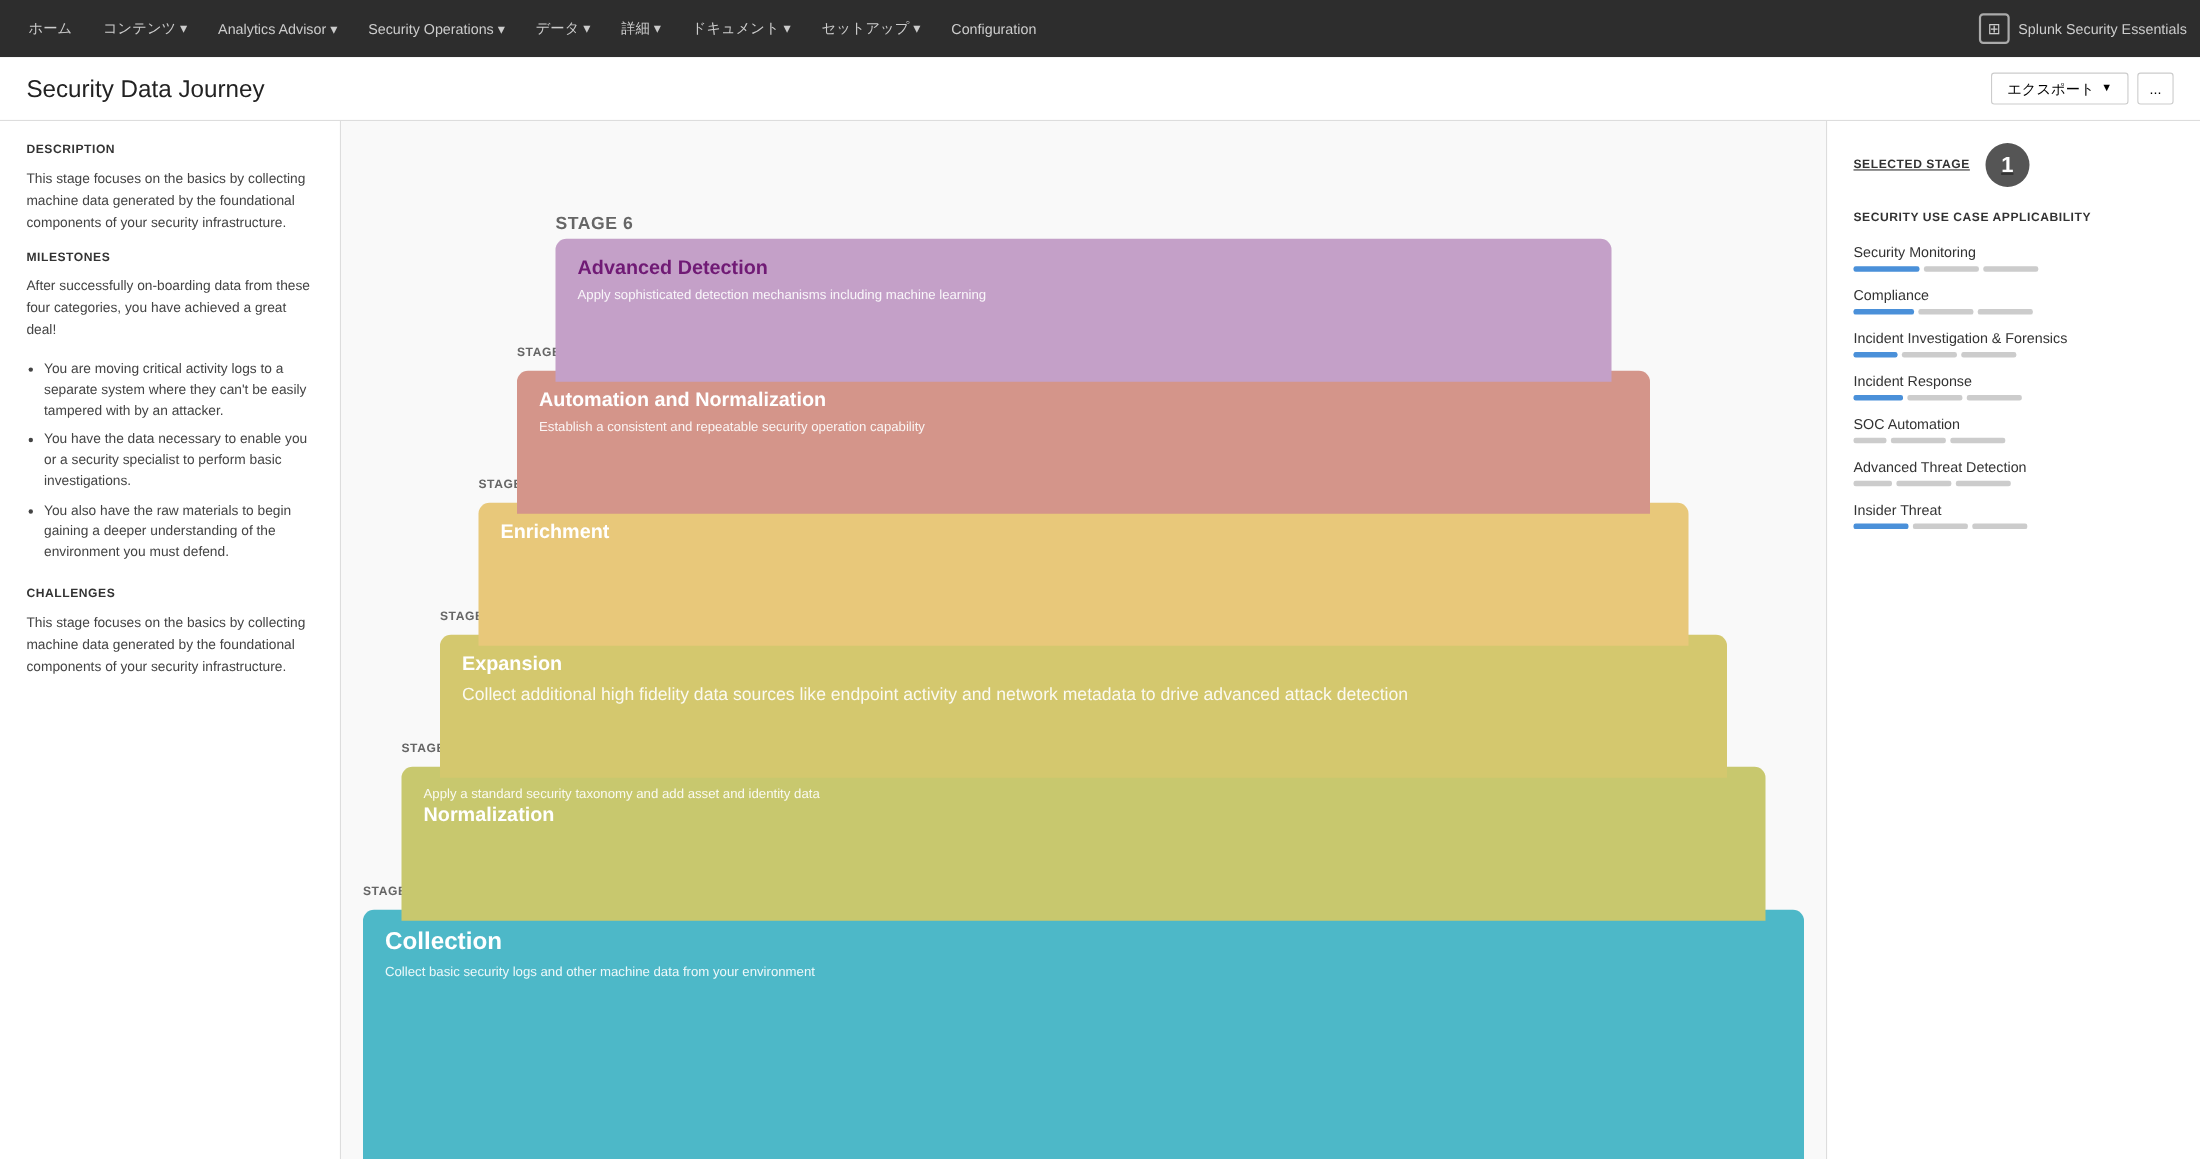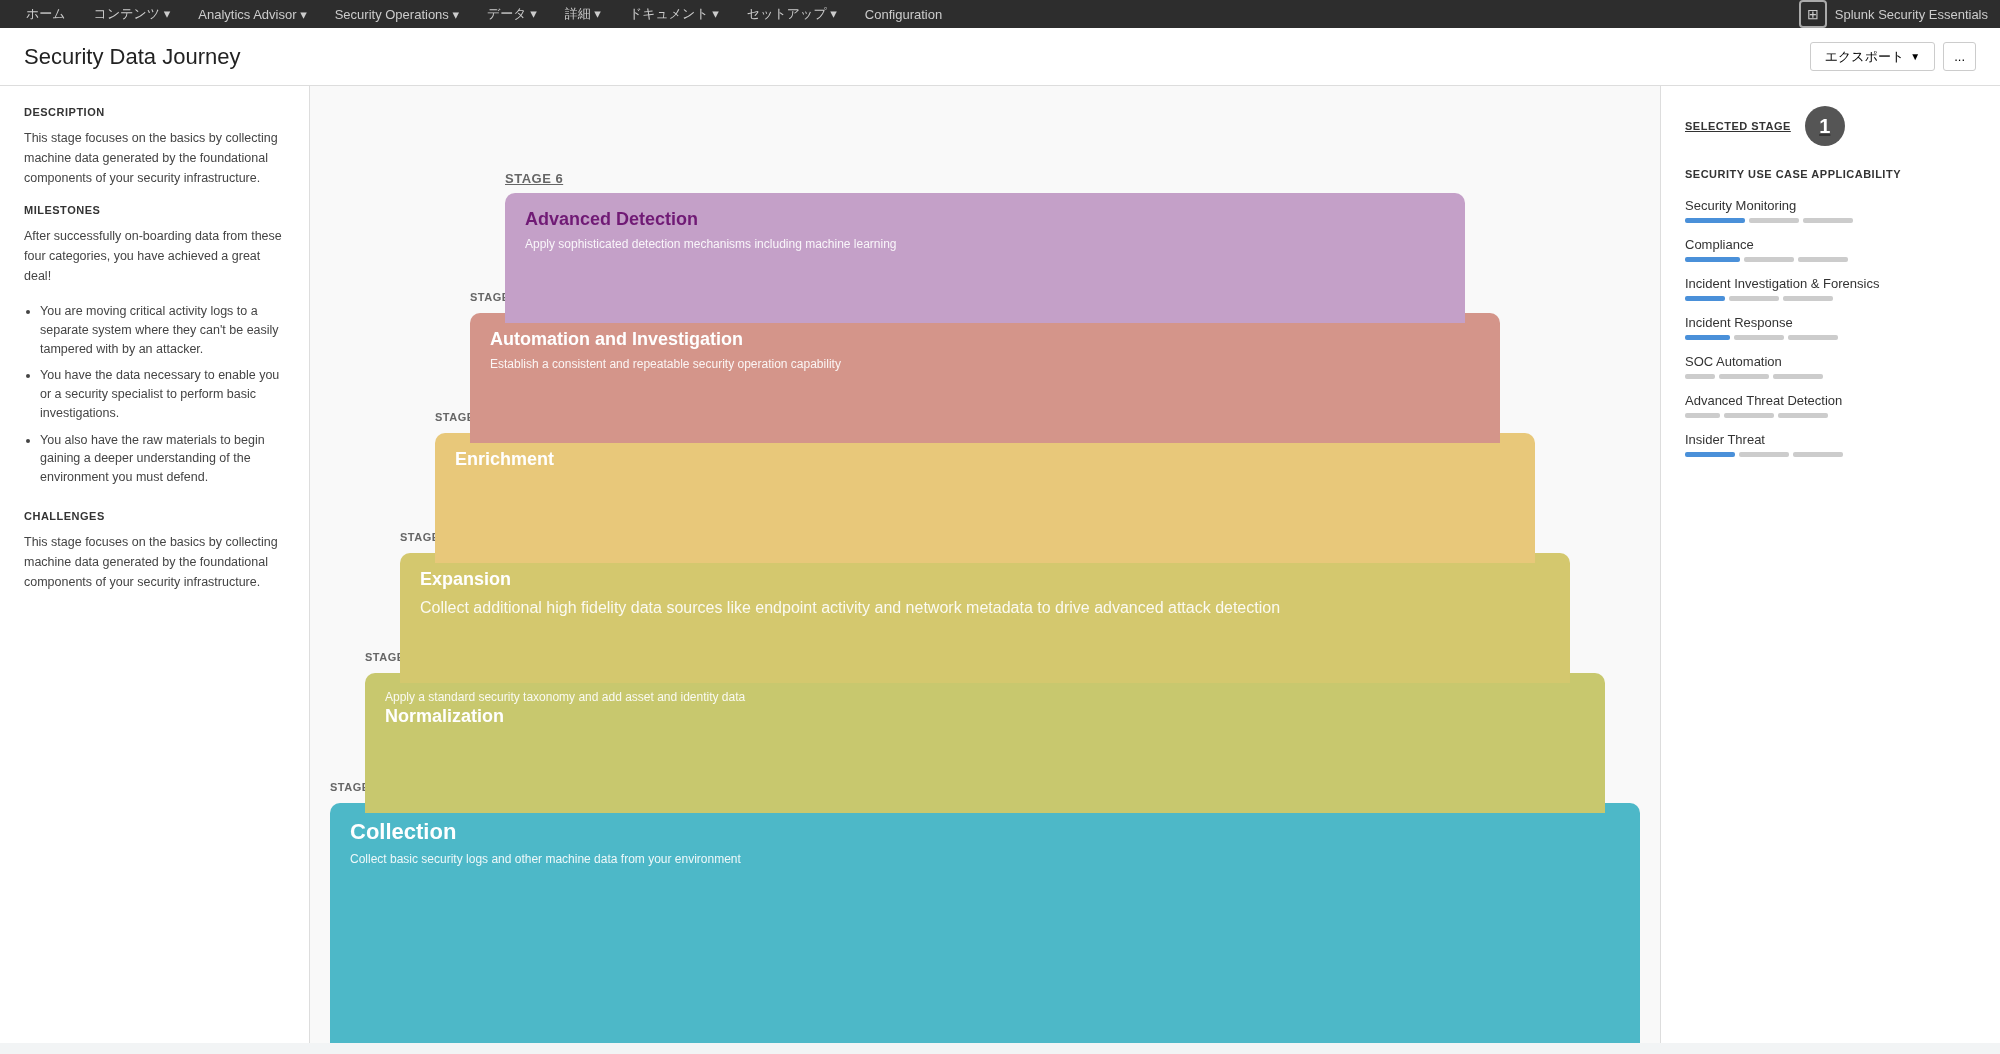--- a/index.html
+++ b/index.html
@@ -1,19 +1,19 @@
 <!DOCTYPE html>
 <html><head>
   <meta charset="utf-8">
   <style>
     * { box-sizing: border-box; margin: 0; padding: 0; }
     body { font-family: -apple-system, BlinkMacSystemFont, 'Segoe UI', Arial, sans-serif; background: #f2f4f5; font-size: 13px; color: #333; }
 
     
-    .nav { background: #2d2d2d; color: #ccc; display: flex; align-items: center; height: 28px; padding: 0 12px; gap: 0; }
+    .nav { background: #2d2d2d; color: #ccc; display: flex; align-items: center; height: 52px; padding: 0 12px; gap: 0; }
     .nav-item { padding: 0 14px; height: 44px; display: flex; align-items: center; cursor: pointer; font-size: 13px; white-space: nowrap; }
     .nav-brand { margin-left: auto; display: flex; align-items: center; gap: 8px; color: #ccc; font-size: 13px; }
     .nav-brand-icon { width: 28px; height: 28px; border: 2px solid #aaa; border-radius: 4px; display: flex; align-items: center; justify-content: center; font-size: 14px; }
 
     
     .page-header { background: #fff; padding: 14px 24px; display: flex; align-items: center; justify-content: space-between; border-bottom: 1px solid #ddd; }
     .page-title { font-size: 22px; font-weight: 300; color: #222; }
     .page-actions { display: flex; gap: 8px; }
     .btn-export { background: #fff; border: 1px solid #ccc; border-radius: 3px; padding: 1px 14px; cursor: pointer; font-size: 13px; display: flex; align-items: center; gap: 6px; }
     .btn-export .arrow { font-size: 10px; }
@@ -113,25 +113,25 @@
           <div style="position: absolute; top: -22px; left: 0px; font-size: 11px; font-weight: 600; color: rgb(102, 102, 102); letter-spacing: 0.5px;">STAGE 3</div>
           <div style="font-size: 18px; font-weight: 700; color: rgb(255, 255, 255); margin-bottom: 6px;">Expansion</div>
           <div style="font-size: 16px; color: rgba(255, 255, 255, 0.9); line-height: 1.45;">Collect additional high fidelity data sources like endpoint activity and network metadata to drive advanced attack detection</div>
         </div>
         <div style="position: absolute; left: 105px; right: 105px; bottom: 480px; height: 130px; background-color: rgb(232, 200, 122); border-radius: 10px 10px 0px 0px; padding: 16px 20px 10px; cursor: pointer;">
           <div style="position: absolute; top: -22px; left: 0px; font-size: 11px; font-weight: 600; color: rgb(102, 102, 102); letter-spacing: 0.5px;">STAGE 4</div>
           <div style="font-size: 18px; font-weight: 700; color: rgb(255, 255, 255); margin-bottom: 6px;">Enrichment</div>
         </div>
         <div style="position: absolute; left: 140px; right: 140px; bottom: 600px; height: 130px; background-color: rgb(212, 149, 138); border-radius: 10px 10px 0px 0px; padding: 16px 20px 10px; cursor: pointer;">
           <div style="position: absolute; top: -22px; left: 0px; font-size: 11px; font-weight: 600; color: rgb(102, 102, 102); letter-spacing: 0.5px;">STAGE 5</div>
-          <div style="font-size: 18px; font-weight: 700; color: rgb(255, 255, 255); margin-bottom: 6px;">Automation and Investigation</div>
+          <div style="font-size: 18px; font-weight: 700; color: rgb(255, 255, 255); margin-bottom: 6px;">Automation and Normalization</div>
           <div style="font-size: 12px; color: rgba(255, 255, 255, 0.9); line-height: 1.45;">Establish a consistent and repeatable security operation capability</div>
         </div>
         <div style="position: absolute; left: 175px; right: 175px; bottom: 720px; height: 130px; background-color: rgb(196, 160, 200); border-radius: 10px 10px 0px 0px; padding: 16px 20px 10px; cursor: pointer;">
-          <div style="position: absolute; top: -22px; left: 0px; font-size: 13px; font-weight: 600; color: rgb(102, 102, 102); letter-spacing: 0.5px; text-decoration: underline;">STAGE 6</div>
+          <div style="position: absolute; top: -22px; left: 0px; font-size: 16px; font-weight: 600; color: rgb(102, 102, 102); letter-spacing: 0.5px;">STAGE 6</div>
           <div style="font-size: 18px; font-weight: 700; color: #701a75; margin-bottom: 6px;">Advanced Detection</div>
           <div style="font-size: 12px; color: rgba(255, 255, 255, 0.9); line-height: 1.45;">Apply sophisticated detection mechanisms including machine learning</div>
         </div>
       </div>
   </div>
 
   <div class="right-panel">
     <div class="selected-stage-header">
       <div class="selected-stage-label">SELECTED STAGE</div>
       <div class="stage-number-circle">1</div>

